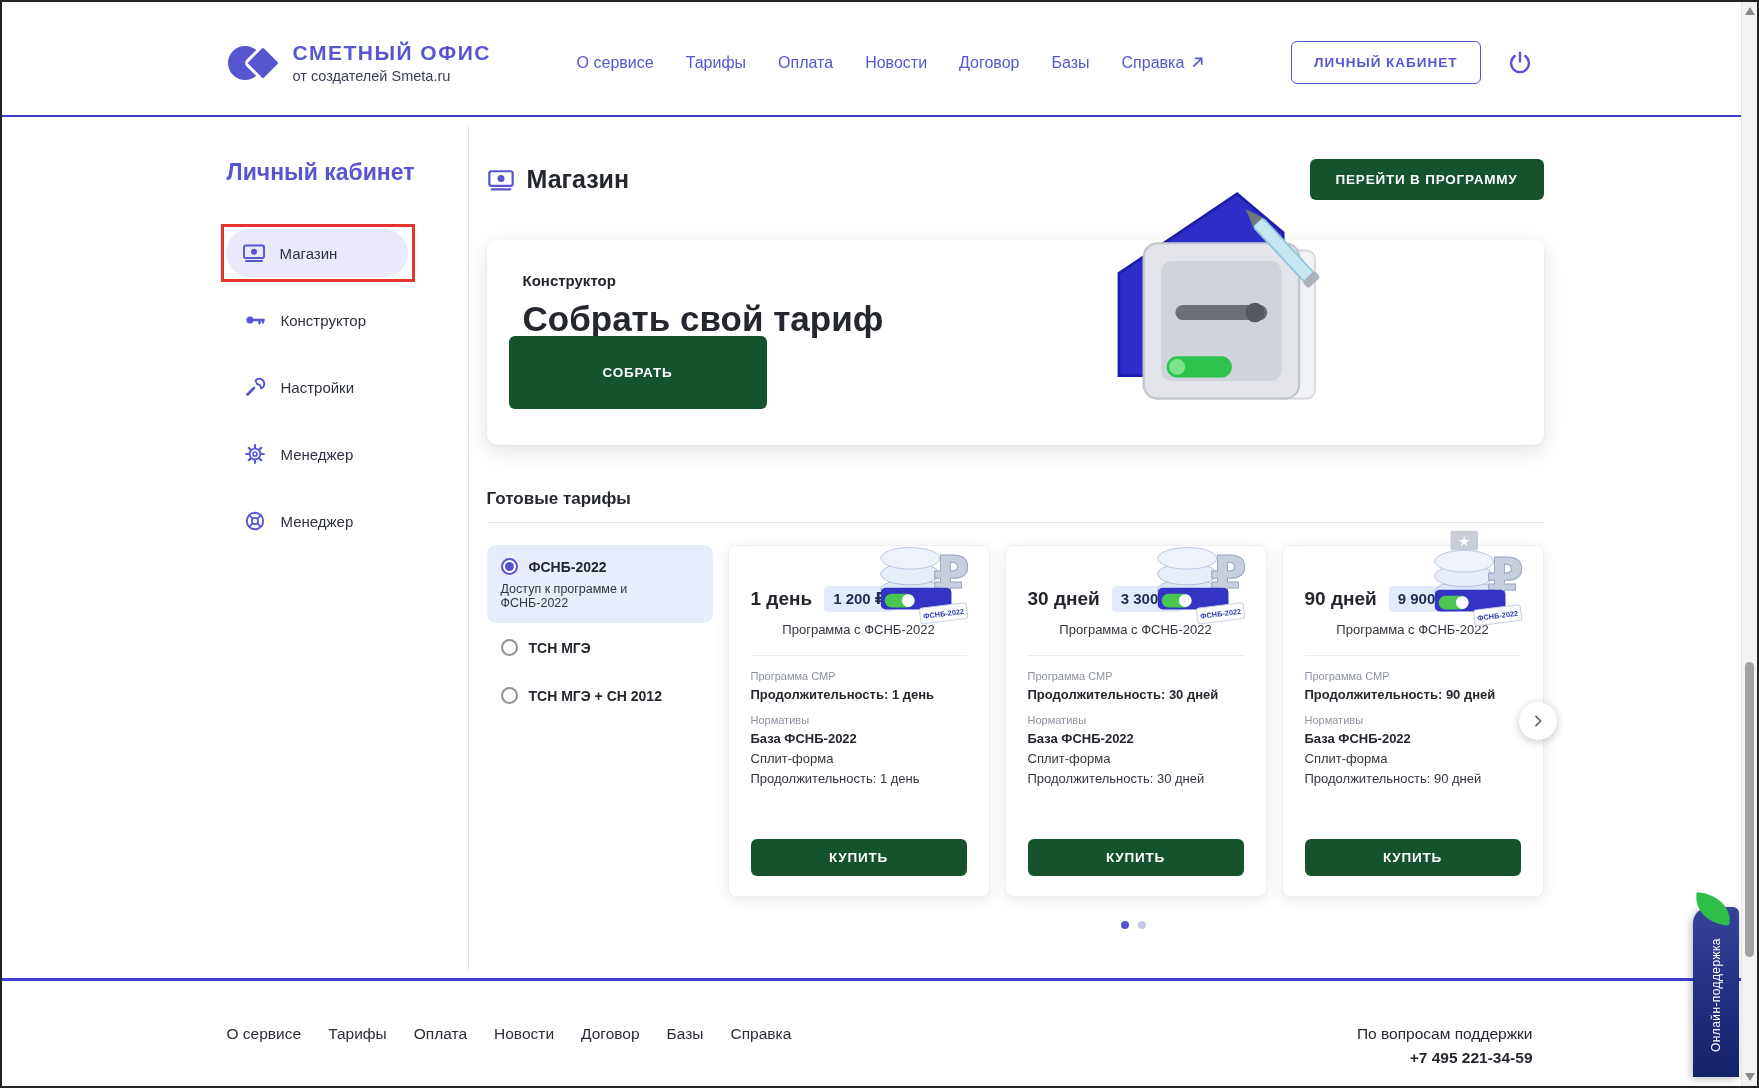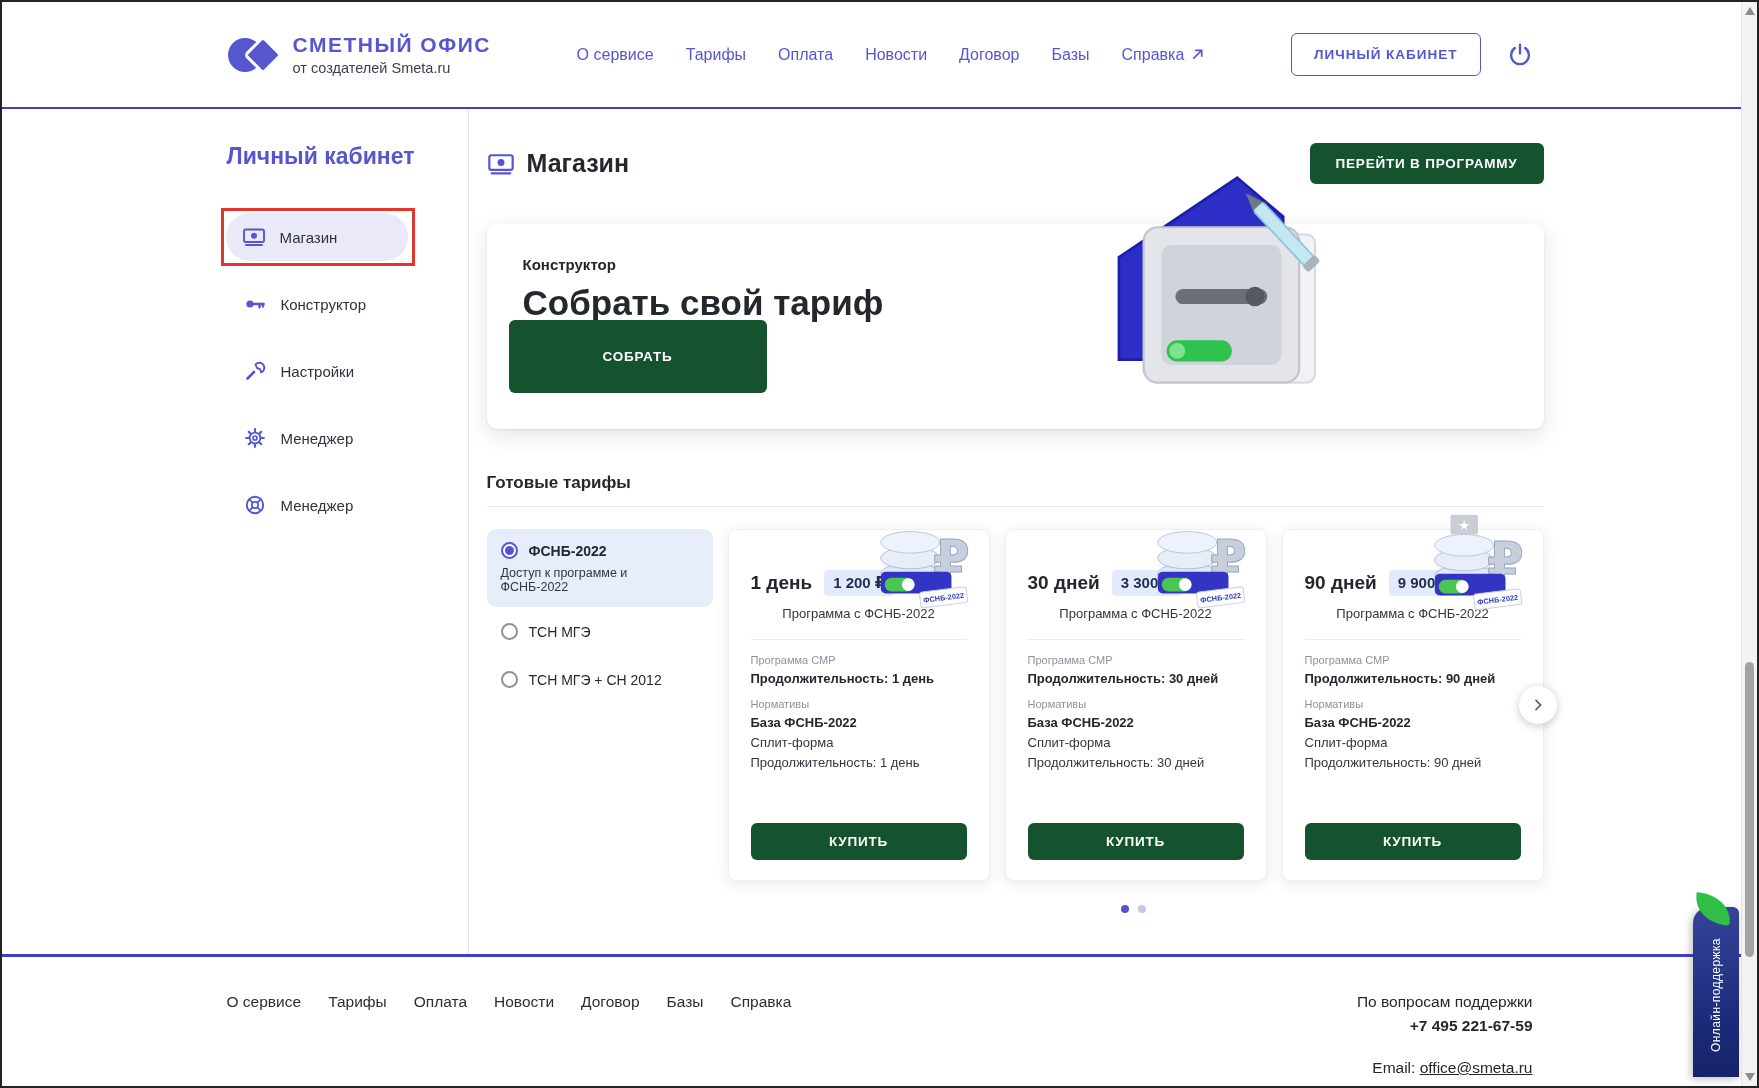--- a/index.html
+++ b/index.html
@@ -2,21 +2,21 @@
 <html lang="ru"><head>
 <meta charset="utf-8">
 <style>
   * { margin:0; padding:0; box-sizing:border-box; }
   html,body { background:#888; }
   body { font-family:"Liberation Sans","DejaVu Sans",sans-serif; }
   .page {
     position:relative; width:1759px; height:1088px; background:#fff;
     border:2px solid #232323; overflow:hidden;
   }
-  .shell { width:1306px; margin:0 auto; }
+  .shell { width:1306px; margin:8px auto; }
 
   
   .header { height:107px; border-bottom:2px solid #3f3fcb; background:#fff; }
   .header .shell { height:100%; display:flex; align-items:center; justify-content:space-between; }
   .logo { display:flex; align-items:center; gap:14px; cursor:pointer; }
   .logo-title { color:#5656d1; font-weight:bold; font-size:21px; letter-spacing:1.5px; }
   .logo-sub { color:#3a3f52; font-size:14.5px; margin-top:3px; }
   .topnav { display:flex; gap:32px; align-items:center; }
   .topnav a { color:#5656d1; text-decoration:none; font-size:16px; display:flex; align-items:center; gap:6px; }
   .hdr-right { display:flex; align-items:center; gap:26px; }
@@ -62,21 +62,21 @@
   
   .section-title { margin-top:44px; font-size:17px; font-weight:bold; color:#24272e; }
   .section-hr { border:none; border-top:1px solid #e8e8ec; margin-top:13px; }
   .carousel { position:relative; margin-top:22px; display:flex; gap:15px; }
   .options { width:226px; flex-shrink:0; }
   .opt-selected { background:#e7edfb; border-radius:10px; padding:13px 14px; }
   .opt-row { display:flex; align-items:center; gap:11px; cursor:pointer; }
   .opt-label { font-size:14px; color:#24272e; }
   .opt-selected .opt-label { font-weight:bold; }
   .opt-desc { font-size:12.5px; color:#33363e; margin-top:7px; }
-  .opt-plain { margin-top:0; padding:16px 14px 15px; }
+  .opt-plain { margin-top:0; padding:16px 14px 15px;font-weight:bold; }
   .radio { width:17px; height:17px; border-radius:50%; border:2px solid #5656d1; position:relative; flex-shrink:0; background:#fff; }
   .radio.on::after { content:""; position:absolute; inset:2px; border-radius:50%; background:#5656d1; }
   .radio.off { border-color:#8d929c; }
 
   .card {
     position:relative; width:262px; height:352px; background:#fff; border-radius:8px;
     border:1px solid #efeff2; box-shadow:0 3px 14px rgba(40,45,80,.10);
     padding:40px 22px 20px; display:flex; flex-direction:column;
   }
   .card-art { position:absolute; top:-16px; right:12px; width:108px; height:96px; }
@@ -408,21 +408,21 @@
         <a href="#">О сервисе</a>
         <a href="#">Тарифы</a>
         <a href="#">Оплата</a>
         <a href="#">Новости</a>
         <a href="#">Договор</a>
         <a href="#">Базы</a>
         <a href="#">Справка</a>
       </nav>
       <div class="fright">
         <div class="fsupport">По вопросам поддержки</div>
-        <div class="fphone">+7 495 221-67-59</div>
+        <div class="fphone">+7 495 221-34-59</div>
         <div class="femail">
           <span>Email:</span>
           <a href="#">office@smeta.ru</a>
         </div>
       </div>
     </div>
   </div>
 
   <div class="support-tab">
     <div class="leaf"></div>

